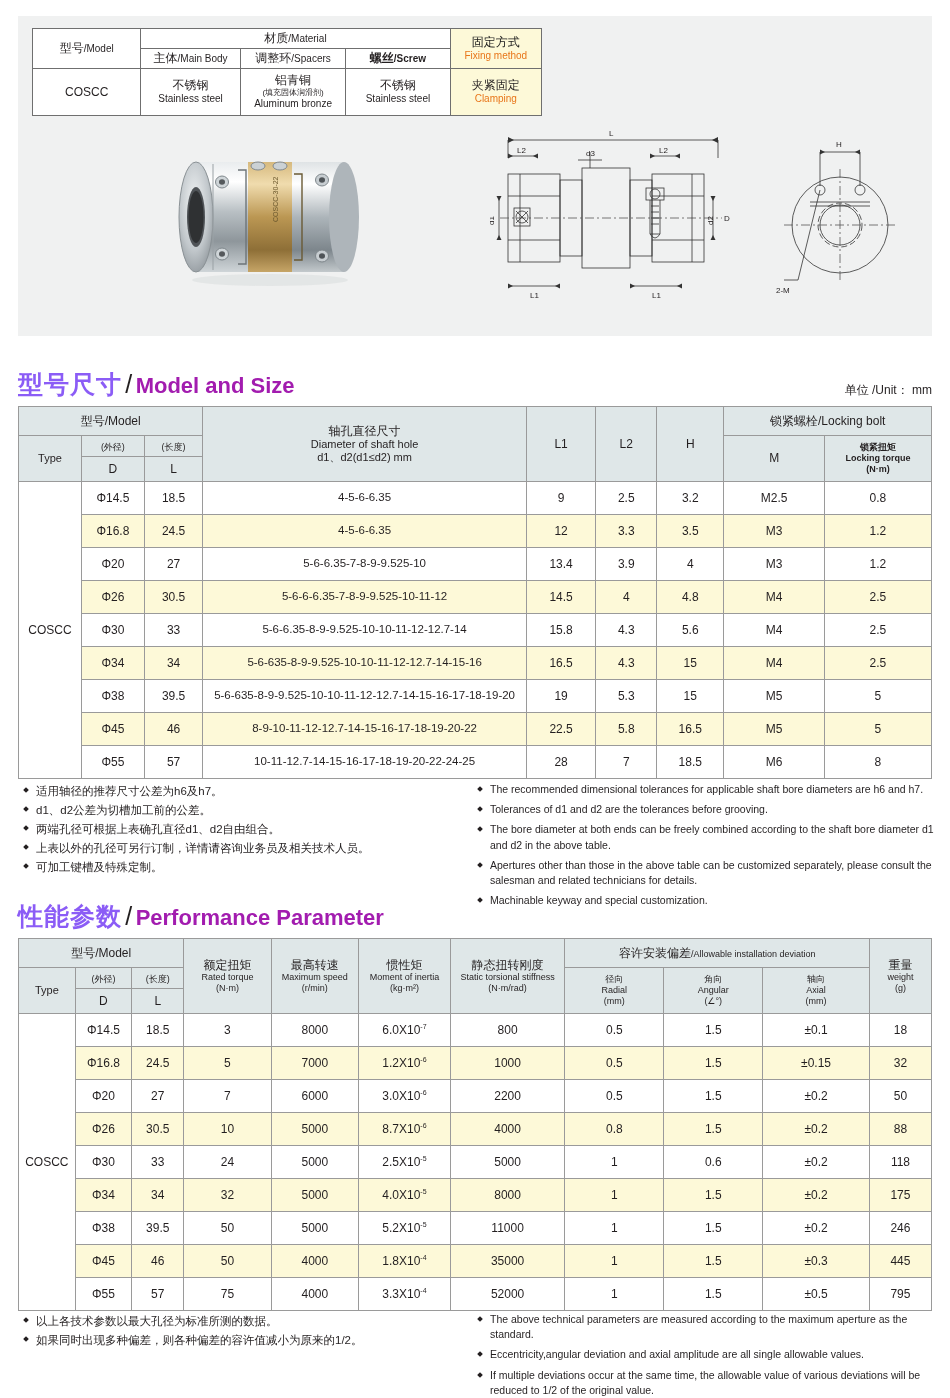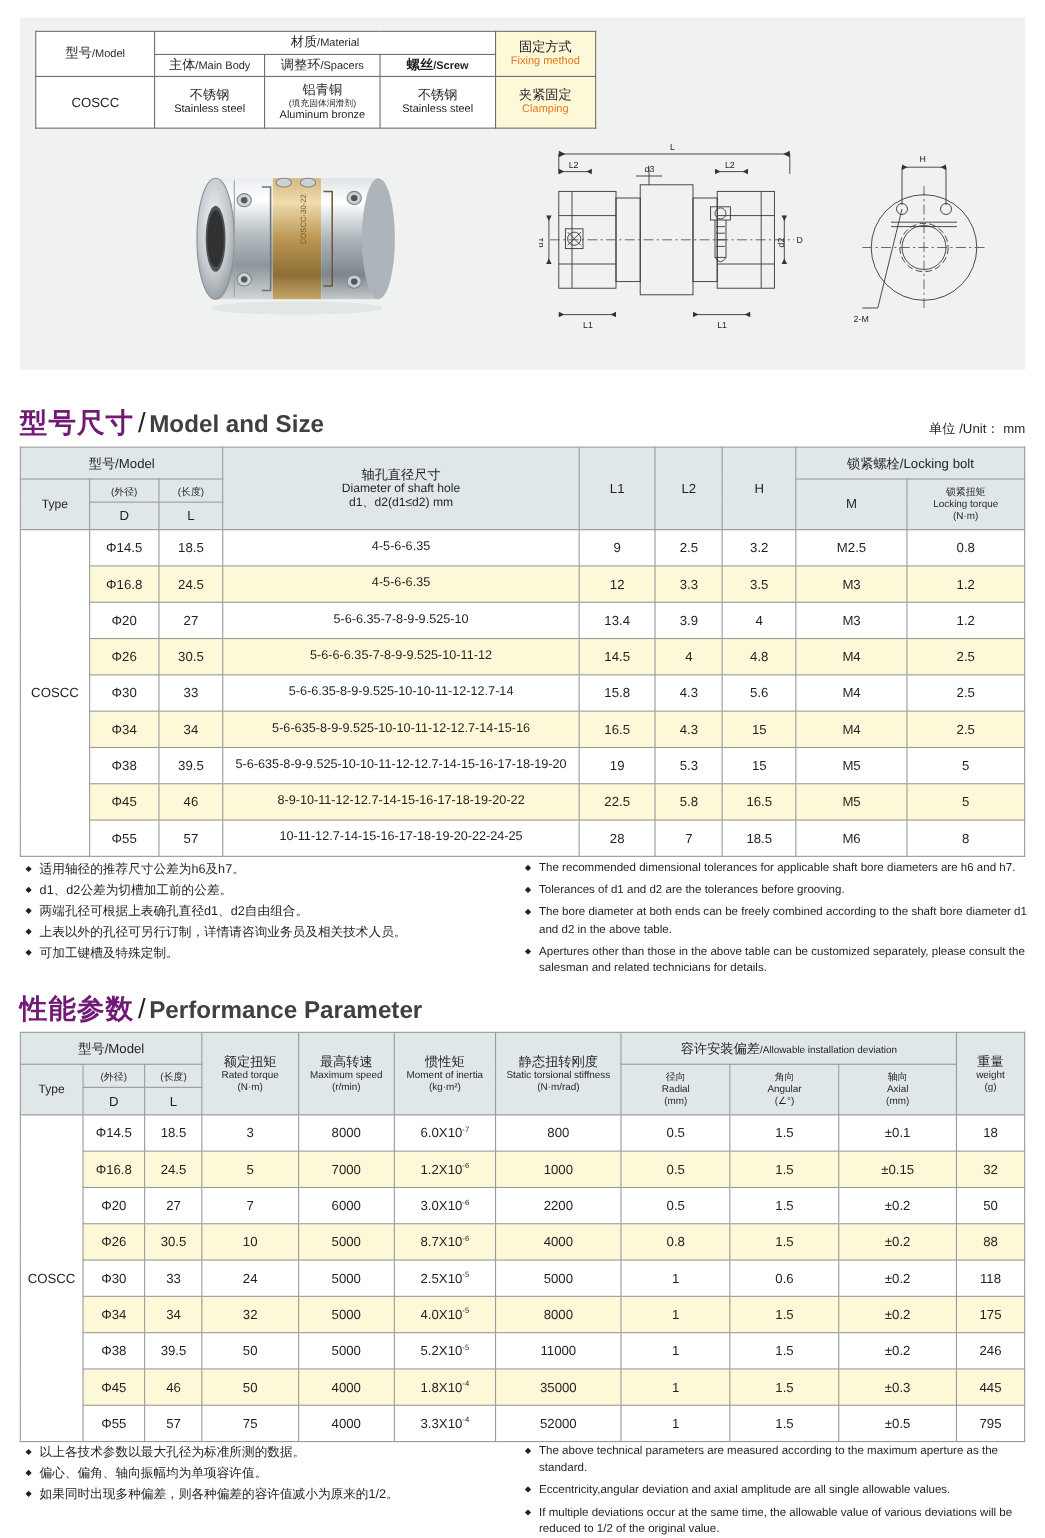--- a/index.html
+++ b/index.html
@@ -41,23 +41,23 @@
   
   .photo{
     position:absolute;left:150px;top:130px;width:250px;height:175px;
   }
 
   
   .draw{position:absolute;}
 
   
   .sec-head{position:absolute;left:18px;font-weight:bold;}
-  .sec-head .cn{font-size:25px;color:#701a75;letter-spacing:1px;}
+  .sec-head .cn{font-size:25px;color:#8b5cf6;letter-spacing:1px;}
   .sec-head .sl{font-size:25px;color:#231f20;font-weight:normal;}
-  .sec-head .en{font-size:22px;color:#404040;}
+  .sec-head .en{font-size:22px;color:#a21caf;}
   .unit{position:absolute;right:18px;font-size:12px;color:#231f20;}
 
   
   table.dt{border-collapse:collapse;position:absolute;}
   table.dt td,table.dt th{
     border:1px solid #9a9a9a;
     text-align:center;vertical-align:middle;
     font-weight:normal;line-height:1.2;
     padding:1px 2px;
   }
@@ -330,21 +330,21 @@
         <td rowspan="3" style="width:58px;"><span class="hdr-cn">L1</span></td>
         <td rowspan="3" style="width:50px;"><span class="hdr-cn">L2</span></td>
         <td rowspan="3" style="width:56px;"><span class="hdr-cn">H</span></td>
         <td colspan="2"><span class="hdr-cn">锁紧螺栓/Locking bolt</span></td>
       </tr>
       <tr>
         <td rowspan="2" style="width:52px;"><span class="hdr-en">Type</span></td>
         <td style="width:52px;height:18px;"><span class="hdr-sm">(外径)</span></td>
         <td style="width:48px;"><span class="hdr-sm">(长度)</span></td>
         <td rowspan="2" style="width:86px;"><span class="hdr-cn">M</span></td>
-        <td rowspan="2" style="width:92px;">
+        <td rowspan="2" style="width:92px;font-weight:bold;">
           <div class="hdr-sm">锁紧扭矩</div>
           <div class="hdr-sm">Locking torque</div>
           <div class="hdr-sm">(N·m)</div>
         </td>
       </tr>
       <tr>
         <td style="height:22px;"><span class="hdr-cn">D</span></td>
         <td><span class="hdr-cn">L</span></td>
       </tr>
     </thead>
@@ -448,20 +448,21 @@
       <div class="li">d1、d2公差为切槽加工前的公差。</div>
       <div class="li">两端孔径可根据上表确孔直径d1、d2自由组合。</div>
       <div class="li">上表以外的孔径可另行订制，详情请咨询业务员及相关技术人员。</div>
       <div class="li">可加工键槽及特殊定制。</div>
     </div>
   <div class="notes-en" id="size-notes-en" style="left:476px;top:782px;width:460px;">
       <div class="li">The recommended dimensional tolerances for applicable shaft bore diameters are h6 and h7.</div>
       <div class="li">Tolerances of d1 and d2 are the tolerances before grooving.</div>
       <div class="li">The bore diameter at both ends can be freely combined according to the shaft bore diameter d1 and d2 in the above table.</div>
       <div class="li">Apertures other than those in the above table can be customized separately, please consult the salesman and related technicians for details.</div>
+      <div class="li">Machinable keyway and special customization.</div>
     </div>
 
   <div class="sec-head" style="top:900px;">
     <span class="cn">性能参数</span>
     <span class="sl">/</span>
     <span class="en">Performance Parameter</span>
   </div>
 
   <table class="dt" id="perf-table" style="left:18px;top:938px;width:914px;">
     <thead>
@@ -631,21 +632,20 @@
           <td><span class="cell">1</span></td>
           <td><span class="cell">1.5</span></td>
           <td><span class="cell">±0.5</span></td>
           <td><span class="cell">795</span></td>
         </tr>
       </tbody>
   </table>
 
   <div class="notes" id="perf-notes-cn" style="left:22px;top:1312px;width:430px;">
       <div class="li">以上各技术参数以最大孔径为标准所测的数据。</div>
-      <div class="li">偏心、偏角、轴向振幅均为单项容许值。</div>
       <div class="li">如果同时出现多种偏差，则各种偏差的容许值减小为原来的1/2。</div>
     </div>
   <div class="notes-en" id="perf-notes-en" style="left:476px;top:1312px;width:460px;">
       <div class="li">The above technical parameters are measured according to the maximum aperture as the standard.</div>
       <div class="li">Eccentricity,angular deviation and axial amplitude are all single allowable values.</div>
       <div class="li">If multiple deviations occur at the same time, the allowable value of various deviations will be reduced to 1/2 of the original value.</div>
     </div>
 
 </div>
 

